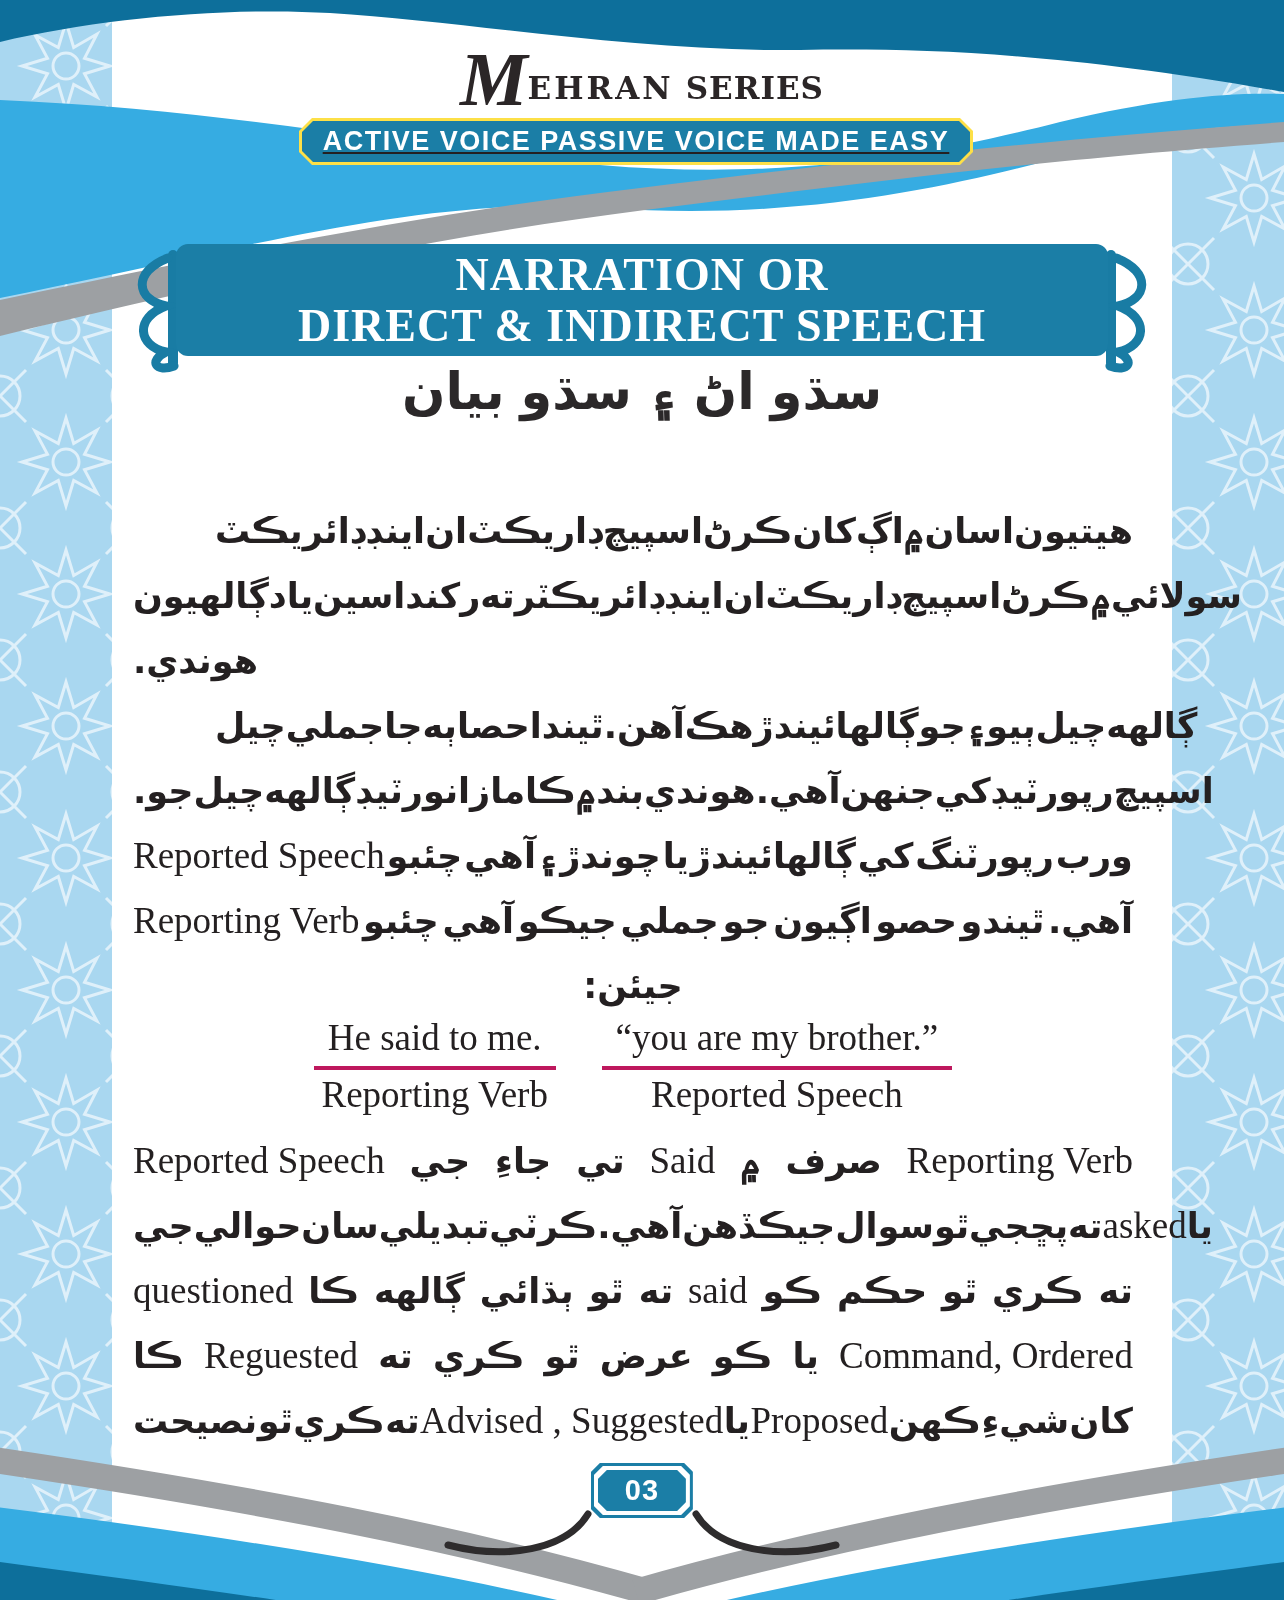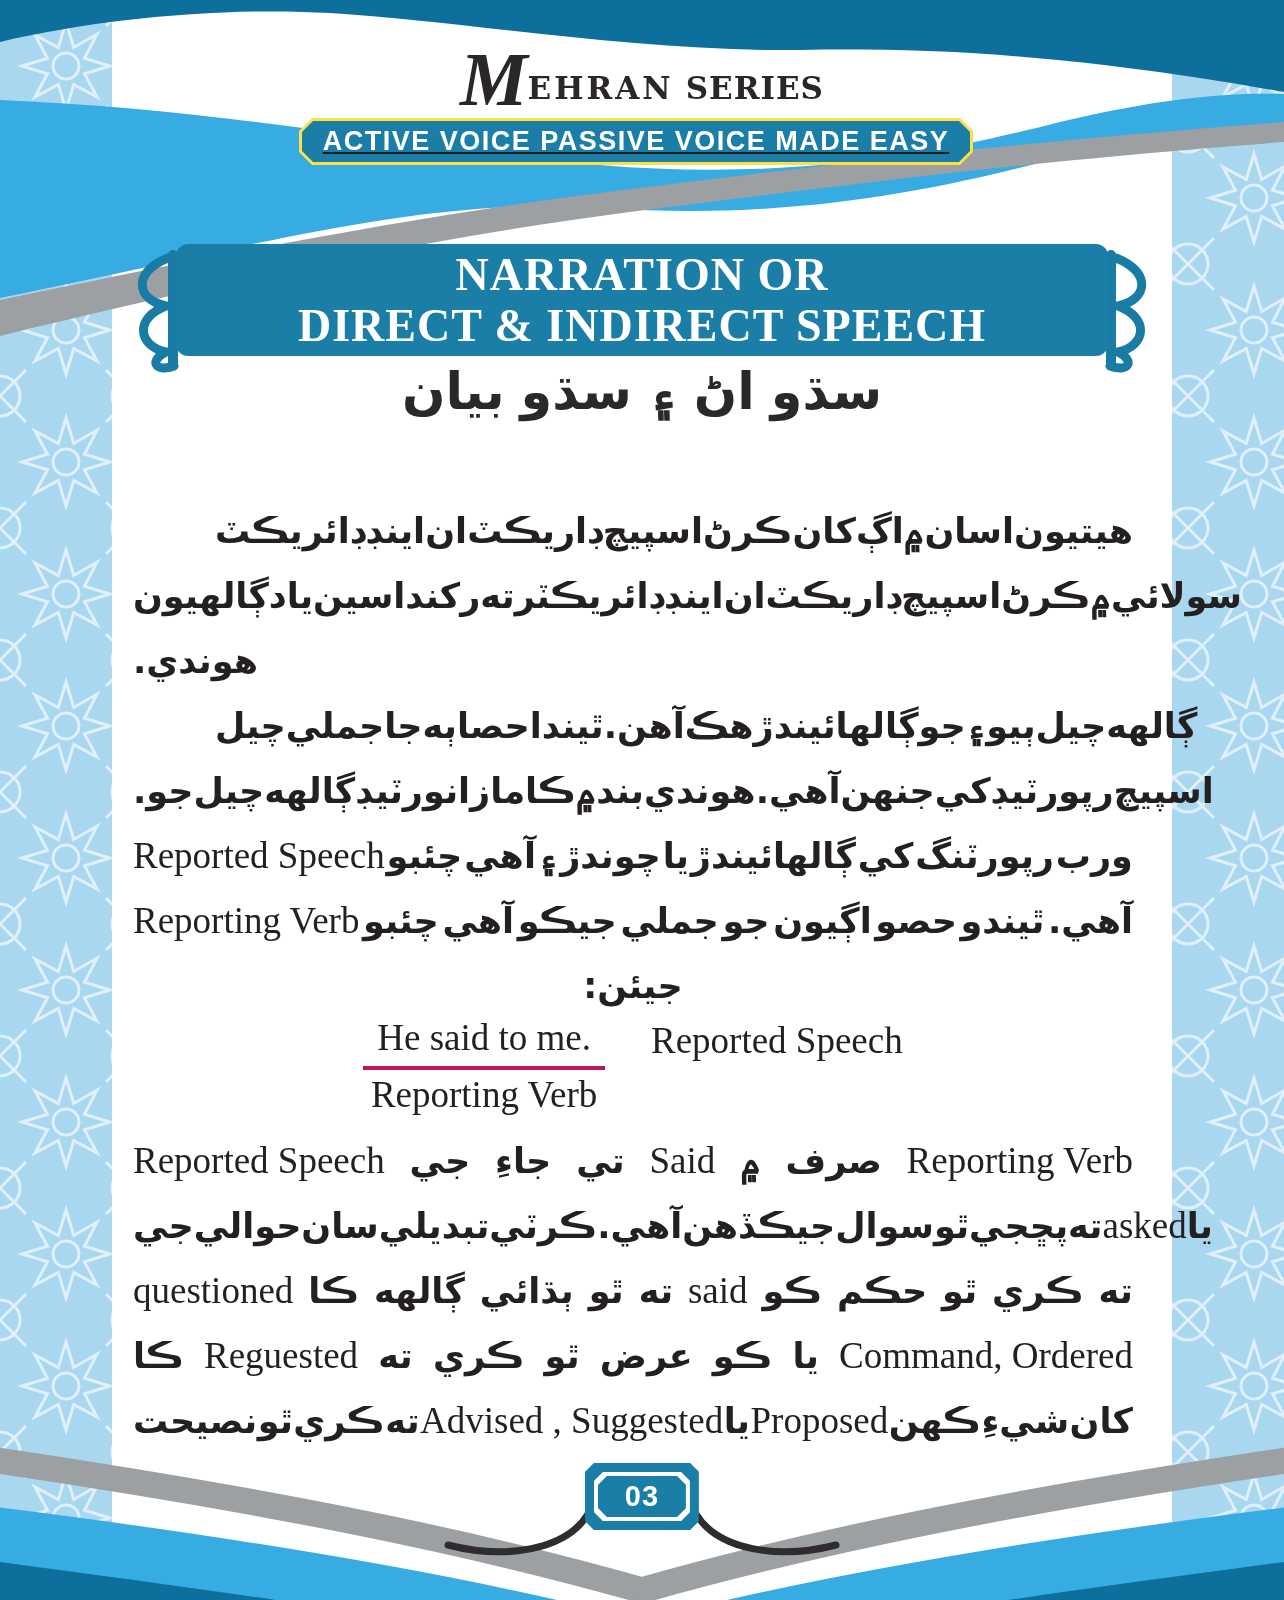--- a/index.html
+++ b/index.html
@@ -48,21 +48,21 @@
 
   
   .example{top:1016px;left:133px;width:1000px;display:flex;justify-content:center;gap:46px;z-index:2;}
   .ex-col{text-align:center;}
   .ex-phrase{font-size:37px;padding:0 14px 7px;border-bottom:4px solid #be185d;}
   .ex-label{font-size:37px;padding-top:3px;}
 
   
   .badge{top:1463px;left:50%;transform:translateX(-50%);}
   .oct{clip-path:polygon(9px 0,calc(100% - 9px) 0,100% 9px,100% calc(100% - 9px),calc(100% - 9px) 100%,9px 100%,0 calc(100% - 9px),0 9px);}
-  .badge-outer{background:#1b7ea6;padding:9px;}
+  .badge-outer{background:#1b7ea6;padding:3px;}
   .badge-mid{background:#ffffff;padding:4px;}
   .badge-in{background:#1b7ea6;color:#fff;font-family:"Liberation Sans",sans-serif;
     font-weight:bold;font-size:29px;padding:4px 27px;letter-spacing:1px;}
 </style>
 </head>
 <body>
 
 <div class="page">
 
   <svg class="deco" width="1284" height="1600" viewBox="0 0 1284 1600">
@@ -214,20 +214,21 @@
         <span class="w-sd" dir="rtl">جيئن:</span>
       </div>
     </div>
 
   <div class="layer example">
     <div class="ex-col">
       <div class="ex-phrase">He said to me.</div>
       <div class="ex-label">Reporting Verb</div>
     </div>
     <div class="ex-col">
+      <div class="ex-phrase">“you are my brother.”</div>
       <div class="ex-label">Reported Speech</div>
     </div>
   </div>
 
   <div class="lines" id="lines-b">
       <div class="line justify">
         <span class="w-en">Reported Speech</span>
         <span class="w-sd" dir="rtl">جي</span>
         <span class="w-sd" dir="rtl">جاءِ</span>
         <span class="w-sd" dir="rtl">تي</span>

